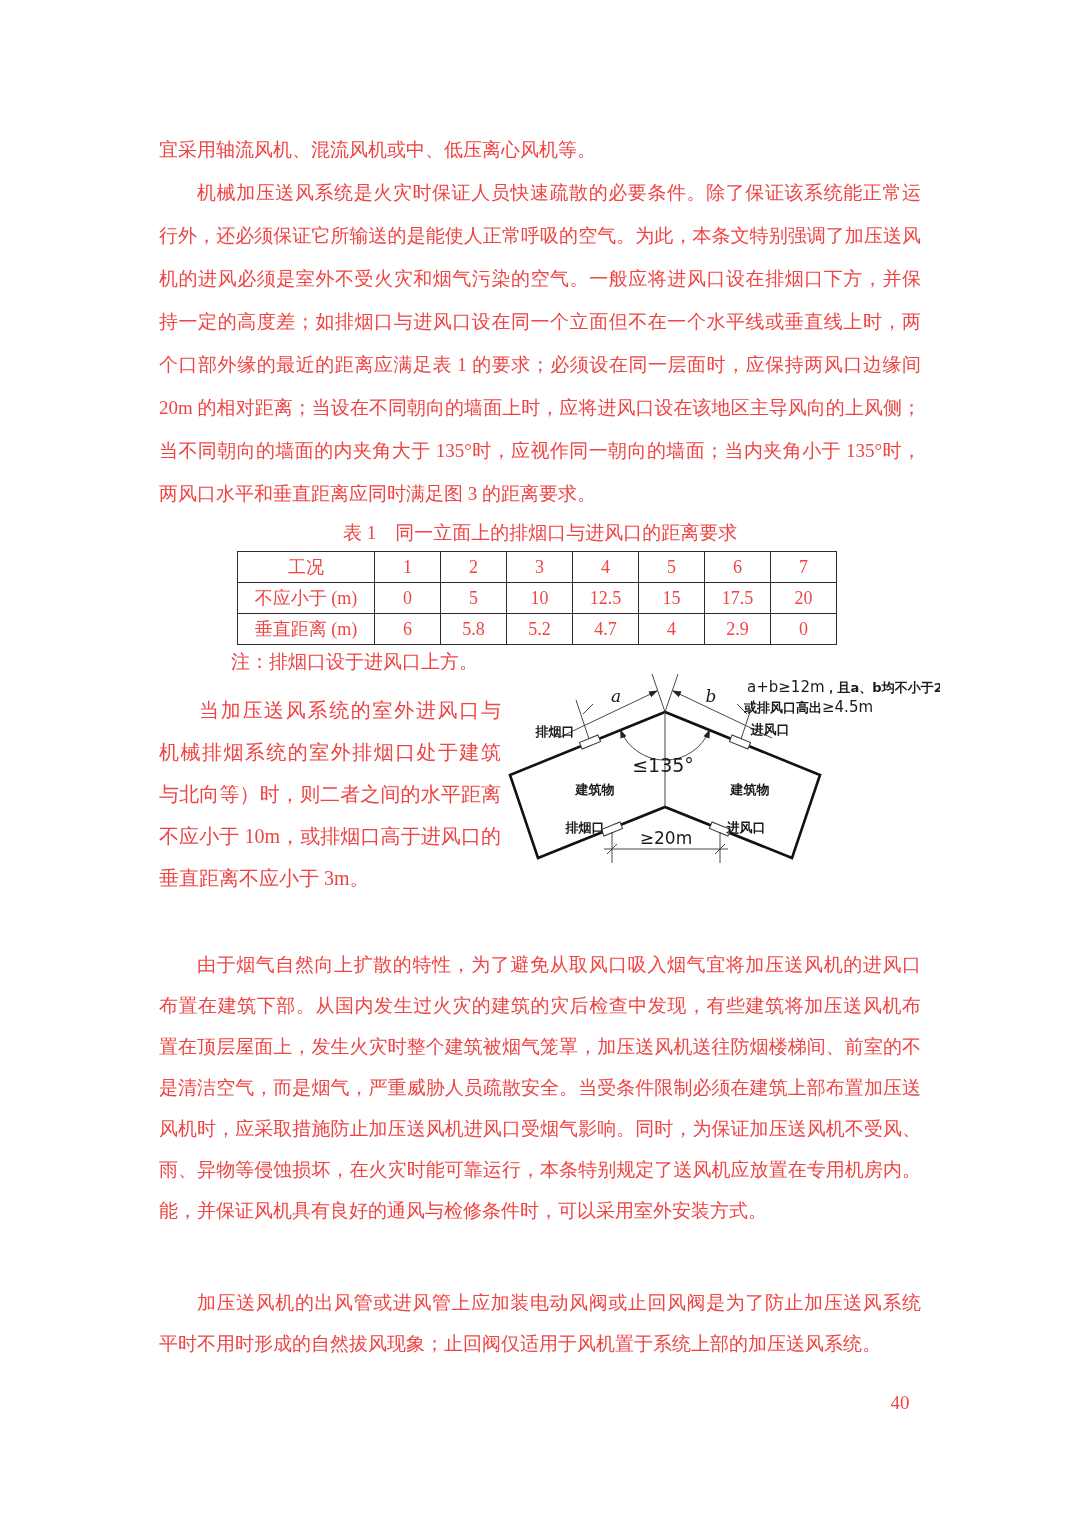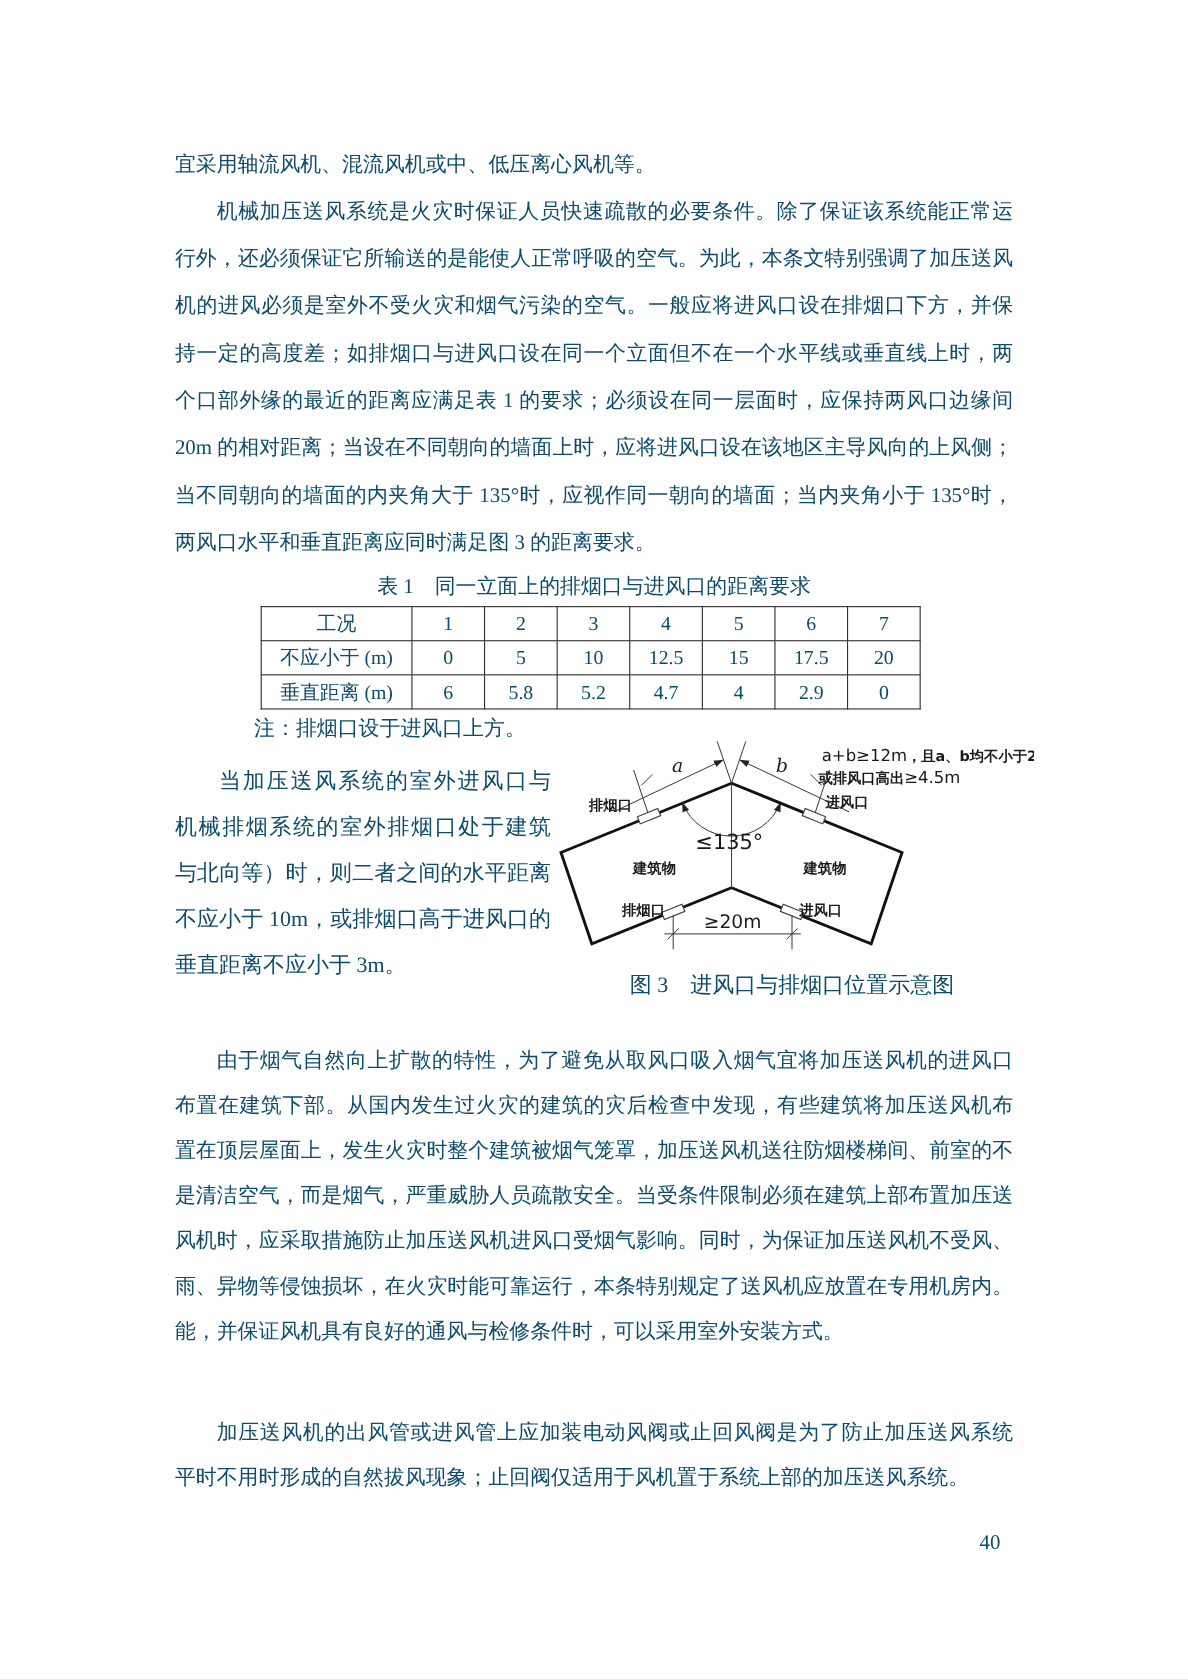--- a/index.html
+++ b/index.html
@@ -1,19 +1,19 @@
 <!DOCTYPE html>
 <html><head>
 <meta charset="utf-8">
 <style>
   html,body{margin:0;padding:0;background:#e8e8e8;}
   .page{
     position:relative;width:1080px;height:1527px;margin:0 auto;
     background:#ffffff;outline:1px solid #cfcfcf;overflow:hidden;
-    font-family:"Liberation Serif","DejaVu Serif",serif;color:#0c4a6e;
+    font-family:"Liberation Serif","DejaVu Serif",serif;color:#ef4444;
   }
   .flow{position:absolute;left:159px;width:762px;}
   .bl{font-size:19px;text-align:justify;text-align-last:justify;white-space:nowrap;}
   .lh43 .bl{height:43px;line-height:43px;}
   .lh41 .bl{height:41px;line-height:41px;}
   .ind{text-indent:2em;}
   .end{text-align-last:left;}
   .leftcol{position:absolute;left:159px;top:689px;width:342px;}
   .leftcol .bl{font-size:20px;height:42px;line-height:42px;}
   .tbl-title{position:absolute;left:159px;top:520px;width:762px;text-align:center;font-size:19px;}
@@ -157,21 +157,20 @@
 
       <text x="247" y="30">
         <tspan class="cad-num" font-size="15">a+b≥12m</tspan><tspan class="cad-cjk" font-size="11.5">，且a、b均不小于2m</tspan>
       </text>
       <text x="244" y="50">
         <tspan class="cad-cjk" font-size="11.5">或排风口高出</tspan><tspan class="cad-num" font-size="15">≥4.5m</tspan>
       </text>
     </svg>
   </div>
 
-  <div class="figcap">图 3　进风口与排烟口位置示意图</div>
 
   <div class="flow lh41" style="top:944px">
     <div class="bl ind">由于烟气自然向上扩散的特性，为了避免从取风口吸入烟气宜将加压送风机的进风口</div>
     <div class="bl">布置在建筑下部。从国内发生过火灾的建筑的灾后检查中发现，有些建筑将加压送风机布</div>
     <div class="bl">置在顶层屋面上，发生火灾时整个建筑被烟气笼罩，加压送风机送往防烟楼梯间、前室的不</div>
     <div class="bl">是清洁空气，而是烟气，严重威胁人员疏散安全。当受条件限制必须在建筑上部布置加压送</div>
     <div class="bl">风机时，应采取措施防止加压送风机进风口受烟气影响。同时，为保证加压送风机不受风、</div>
     <div class="bl">雨、异物等侵蚀损坏，在火灾时能可靠运行，本条特别规定了送风机应放置在专用机房内。</div>
     <div class="bl end">能，并保证风机具有良好的通风与检修条件时，可以采用室外安装方式。</div>
   </div>

